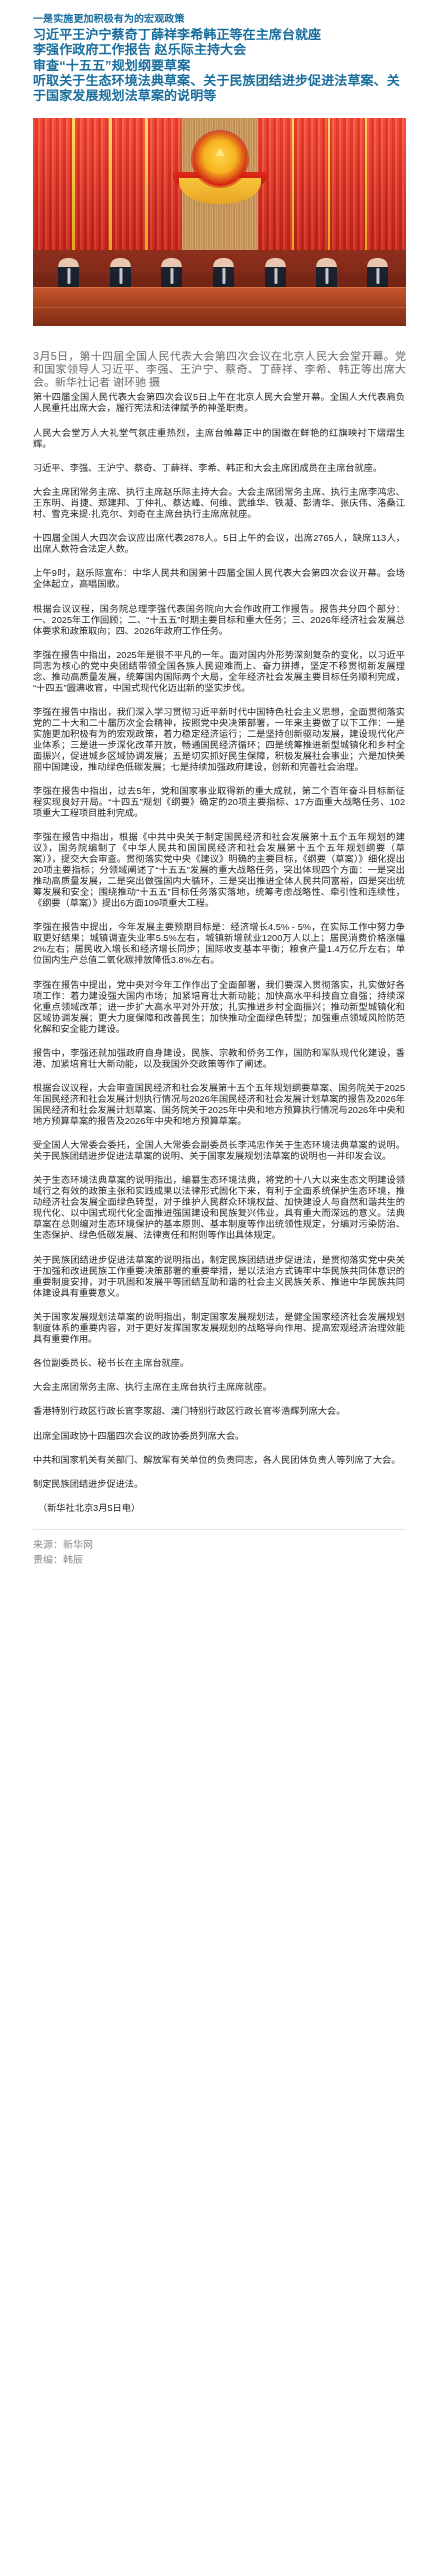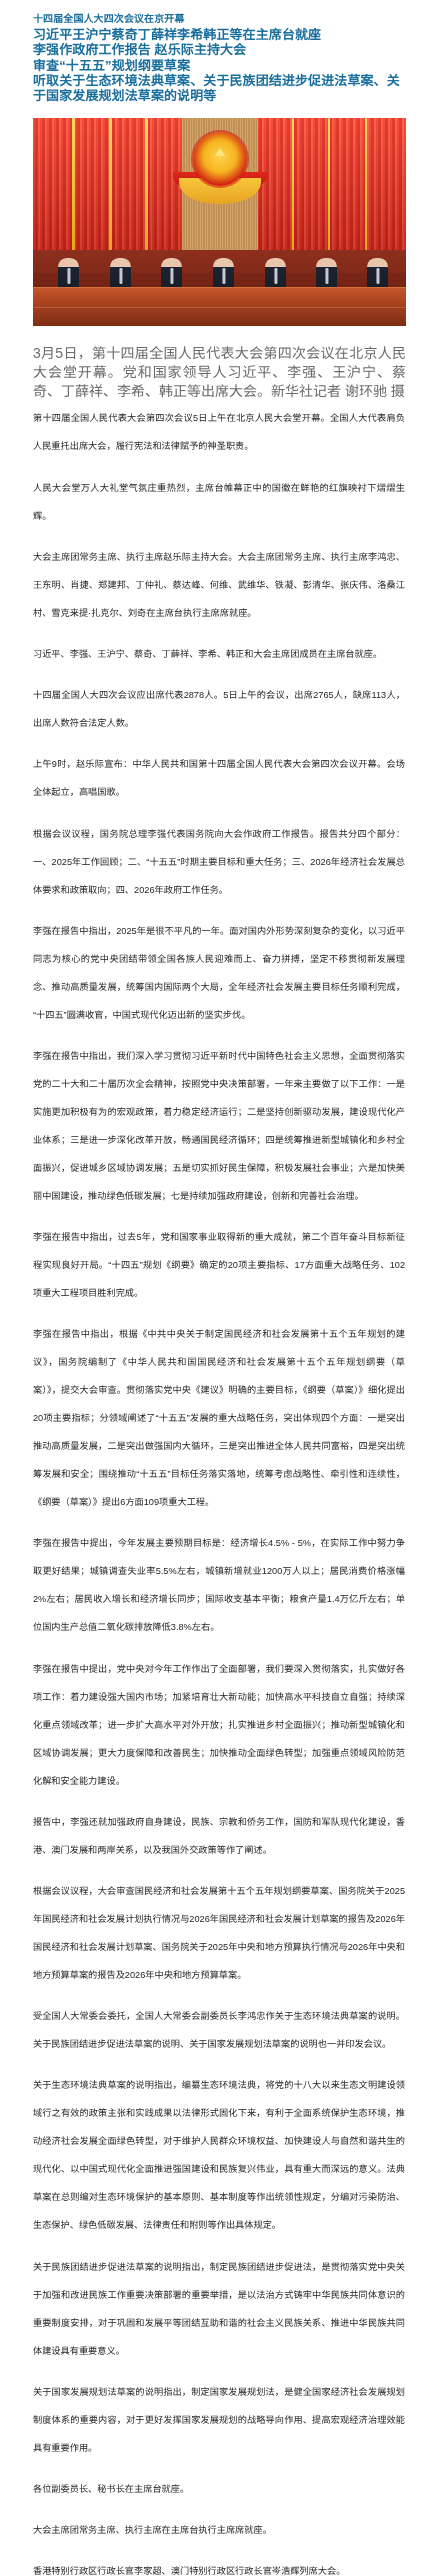--- a/index.html
+++ b/index.html
@@ -127,36 +127,36 @@
     content:""; position:absolute; left: 50%; transform: translateX(-50%);
     top: 10px; width: 3.1px; height: 16.4px; border-radius: 1.3px;
     background: #c7c9cf;
   }
   .photo .seatrow {
     position: absolute; left: 0; right: 0; top: 155px; height: 14px;
     background: rgba(0,0,0,0.06);
   }
 
   .photo-caption {
-    margin: 18px 33px 0 33px;
+    margin: 24px 33px 0 33px;
     width: 373px;
     color: #6b6b6b;
-    font-size: 14px;
-    line-height: 19px;
+    font-size: 11px;
+    line-height: 13px;
     text-align: justify;
   }
 
   
   .article-body {
     padding: 3.8px 33px 0 33px;
   }
   .article-body p {
     margin: 0 0 13.2px 0;
     font-size: 9.2px;
-    line-height: 28px;
+    line-height: 11px;
     color: #1f1f1f;
     text-align: justify;
     text-justify: inter-ideograph;
     word-break: break-word;
   }
   .dispatch {
     margin: 1.3px 0 15px 0 !important;
     text-indent: 5px;
   }
 
@@ -175,21 +175,21 @@
     line-height: 15px;
     color: #8c8c8c;
   }
 </style>
 </head>
 <body>
 
 <div class="page">
 
   <div class="headline-block">
-    <div class="headline-line main">十四届全国人大四次会议在京开幕</div>
+    <div class="headline-line main">一是实施更加积极有为的宏观政策</div>
     <div class="headline-line">习近平王沪宁蔡奇丁薛祥李希韩正等在主席台就座</div>
     <div class="headline-line">李强作政府工作报告 赵乐际主持大会</div>
     <div class="headline-line">审查“十五五”规划纲要草案</div>
     <div class="headline-line">听取关于生态环境法典草案、关于民族团结进步促进法草案、关于国家发展规划法草案的说明等</div>
   </div>
 
   <div class="photo-wrap">
     <div class="photo">
       <div class="wood"></div>
       <div class="curtain-l"></div>
@@ -222,32 +222,32 @@
 
       <div class="desk"></div>
     </div>
   </div>
 
   <div class="photo-caption">3月5日，第十四届全国人民代表大会第四次会议在北京人民大会堂开幕。党和国家领导人习近平、李强、王沪宁、蔡奇、丁薛祥、李希、韩正等出席大会。新华社记者 谢环驰 摄</div>
 
   <div class="article-body">
     <p>第十四届全国人民代表大会第四次会议5日上午在北京人民大会堂开幕。全国人大代表肩负人民重托出席大会，履行宪法和法律赋予的神圣职责。</p>
     <p>人民大会堂万人大礼堂气氛庄重热烈，主席台帷幕正中的国徽在鲜艳的红旗映衬下熠熠生辉。</p>
+    <p>习近平、李强、王沪宁、蔡奇、丁薛祥、李希、韩正和大会主席团成员在主席台就座。</p>
     <p>大会主席团常务主席、执行主席赵乐际主持大会。大会主席团常务主席、执行主席李鸿忠、王东明、肖捷、郑建邦、丁仲礼、蔡达峰、何维、武维华、铁凝、彭清华、张庆伟、洛桑江村、雪克来提·扎克尔、刘奇在主席台执行主席席就座。</p>
-    <p>习近平、李强、王沪宁、蔡奇、丁薛祥、李希、韩正和大会主席团成员在主席台就座。</p>
     <p>十四届全国人大四次会议应出席代表2878人。5日上午的会议，出席2765人，缺席113人，出席人数符合法定人数。</p>
     <p>上午9时，赵乐际宣布：中华人民共和国第十四届全国人民代表大会第四次会议开幕。会场全体起立，高唱国歌。</p>
     <p>根据会议议程，国务院总理李强代表国务院向大会作政府工作报告。报告共分四个部分：一、2025年工作回顾；二、“十五五”时期主要目标和重大任务；三、2026年经济社会发展总体要求和政策取向；四、2026年政府工作任务。</p>
     <p>李强在报告中指出，2025年是很不平凡的一年。面对国内外形势深刻复杂的变化，以习近平同志为核心的党中央团结带领全国各族人民迎难而上、奋力拼搏，坚定不移贯彻新发展理念、推动高质量发展，统筹国内国际两个大局，全年经济社会发展主要目标任务顺利完成，“十四五”圆满收官，中国式现代化迈出新的坚实步伐。</p>
     <p>李强在报告中指出，我们深入学习贯彻习近平新时代中国特色社会主义思想，全面贯彻落实党的二十大和二十届历次全会精神，按照党中央决策部署，一年来主要做了以下工作：一是实施更加积极有为的宏观政策，着力稳定经济运行；二是坚持创新驱动发展，建设现代化产业体系；三是进一步深化改革开放，畅通国民经济循环；四是统筹推进新型城镇化和乡村全面振兴，促进城乡区域协调发展；五是切实抓好民生保障，积极发展社会事业；六是加快美丽中国建设，推动绿色低碳发展；七是持续加强政府建设，创新和完善社会治理。</p>
     <p>李强在报告中指出，过去5年，党和国家事业取得新的重大成就，第二个百年奋斗目标新征程实现良好开局。“十四五”规划《纲要》确定的20项主要指标、17方面重大战略任务、102项重大工程项目胜利完成。</p>
     <p>李强在报告中指出，根据《中共中央关于制定国民经济和社会发展第十五个五年规划的建议》，国务院编制了《中华人民共和国国民经济和社会发展第十五个五年规划纲要（草案）》，提交大会审查。贯彻落实党中央《建议》明确的主要目标，《纲要（草案）》细化提出20项主要指标；分领域阐述了“十五五”发展的重大战略任务，突出体现四个方面：一是突出推动高质量发展，二是突出做强国内大循环，三是突出推进全体人民共同富裕，四是突出统筹发展和安全；围绕推动“十五五”目标任务落实落地，统筹考虑战略性、牵引性和连续性，《纲要（草案）》提出6方面109项重大工程。</p>
     <p>李强在报告中提出，今年发展主要预期目标是：经济增长4.5% - 5%，在实际工作中努力争取更好结果；城镇调查失业率5.5%左右，城镇新增就业1200万人以上；居民消费价格涨幅2%左右；居民收入增长和经济增长同步；国际收支基本平衡；粮食产量1.4万亿斤左右；单位国内生产总值二氧化碳排放降低3.8%左右。</p>
     <p>李强在报告中提出，党中央对今年工作作出了全面部署，我们要深入贯彻落实，扎实做好各项工作：着力建设强大国内市场；加紧培育壮大新动能；加快高水平科技自立自强；持续深化重点领域改革；进一步扩大高水平对外开放；扎实推进乡村全面振兴；推动新型城镇化和区域协调发展；更大力度保障和改善民生；加快推动全面绿色转型；加强重点领域风险防范化解和安全能力建设。</p>
-    <p>报告中，李强还就加强政府自身建设，民族、宗教和侨务工作，国防和军队现代化建设，香港、澳门发展和两岸关系，以及我国外交政策等作了阐述。</p>
+    <p>报告中，李强还就加强政府自身建设，民族、宗教和侨务工作，国防和军队现代化建设，香港、加紧培育壮大新动能，以及我国外交政策等作了阐述。</p>
     <p>根据会议议程，大会审查国民经济和社会发展第十五个五年规划纲要草案、国务院关于2025年国民经济和社会发展计划执行情况与2026年国民经济和社会发展计划草案的报告及2026年国民经济和社会发展计划草案、国务院关于2025年中央和地方预算执行情况与2026年中央和地方预算草案的报告及2026年中央和地方预算草案。</p>
     <p>受全国人大常委会委托，全国人大常委会副委员长李鸿忠作关于生态环境法典草案的说明。关于民族团结进步促进法草案的说明、关于国家发展规划法草案的说明也一并印发会议。</p>
     <p>关于生态环境法典草案的说明指出，编纂生态环境法典，将党的十八大以来生态文明建设领域行之有效的政策主张和实践成果以法律形式固化下来，有利于全面系统保护生态环境，推动经济社会发展全面绿色转型，对于维护人民群众环境权益、加快建设人与自然和谐共生的现代化、以中国式现代化全面推进强国建设和民族复兴伟业，具有重大而深远的意义。法典草案在总则编对生态环境保护的基本原则、基本制度等作出统领性规定，分编对污染防治、生态保护、绿色低碳发展、法律责任和附则等作出具体规定。</p>
     <p>关于民族团结进步促进法草案的说明指出，制定民族团结进步促进法，是贯彻落实党中央关于加强和改进民族工作重要决策部署的重要举措，是以法治方式铸牢中华民族共同体意识的重要制度安排，对于巩固和发展平等团结互助和谐的社会主义民族关系、推进中华民族共同体建设具有重要意义。</p>
     <p>关于国家发展规划法草案的说明指出，制定国家发展规划法，是健全国家经济社会发展规划制度体系的重要内容，对于更好发挥国家发展规划的战略导向作用、提高宏观经济治理效能具有重要作用。</p>
     <p>各位副委员长、秘书长在主席台就座。</p>
     <p>大会主席团常务主席、执行主席在主席台执行主席席就座。</p>
     <p>香港特别行政区行政长官李家超、澳门特别行政区行政长官岑浩辉列席大会。</p>
     <p>出席全国政协十四届四次会议的政协委员列席大会。</p>
     <p>中共和国家机关有关部门、解放军有关单位的负责同志，各人民团体负责人等列席了大会。</p>

